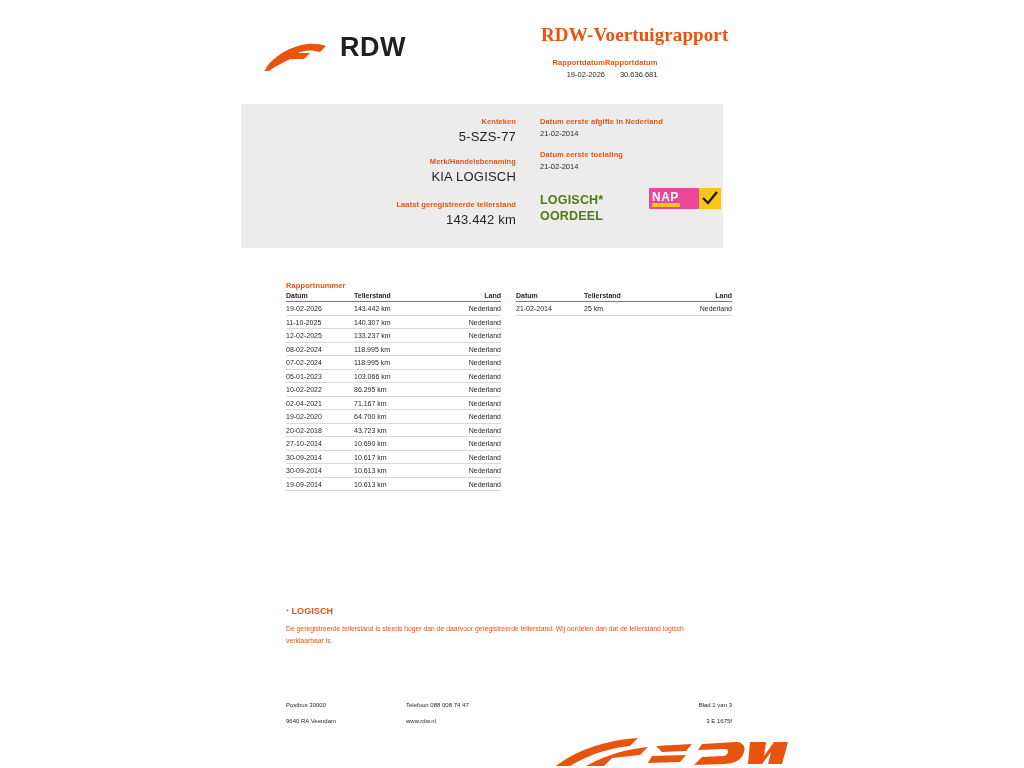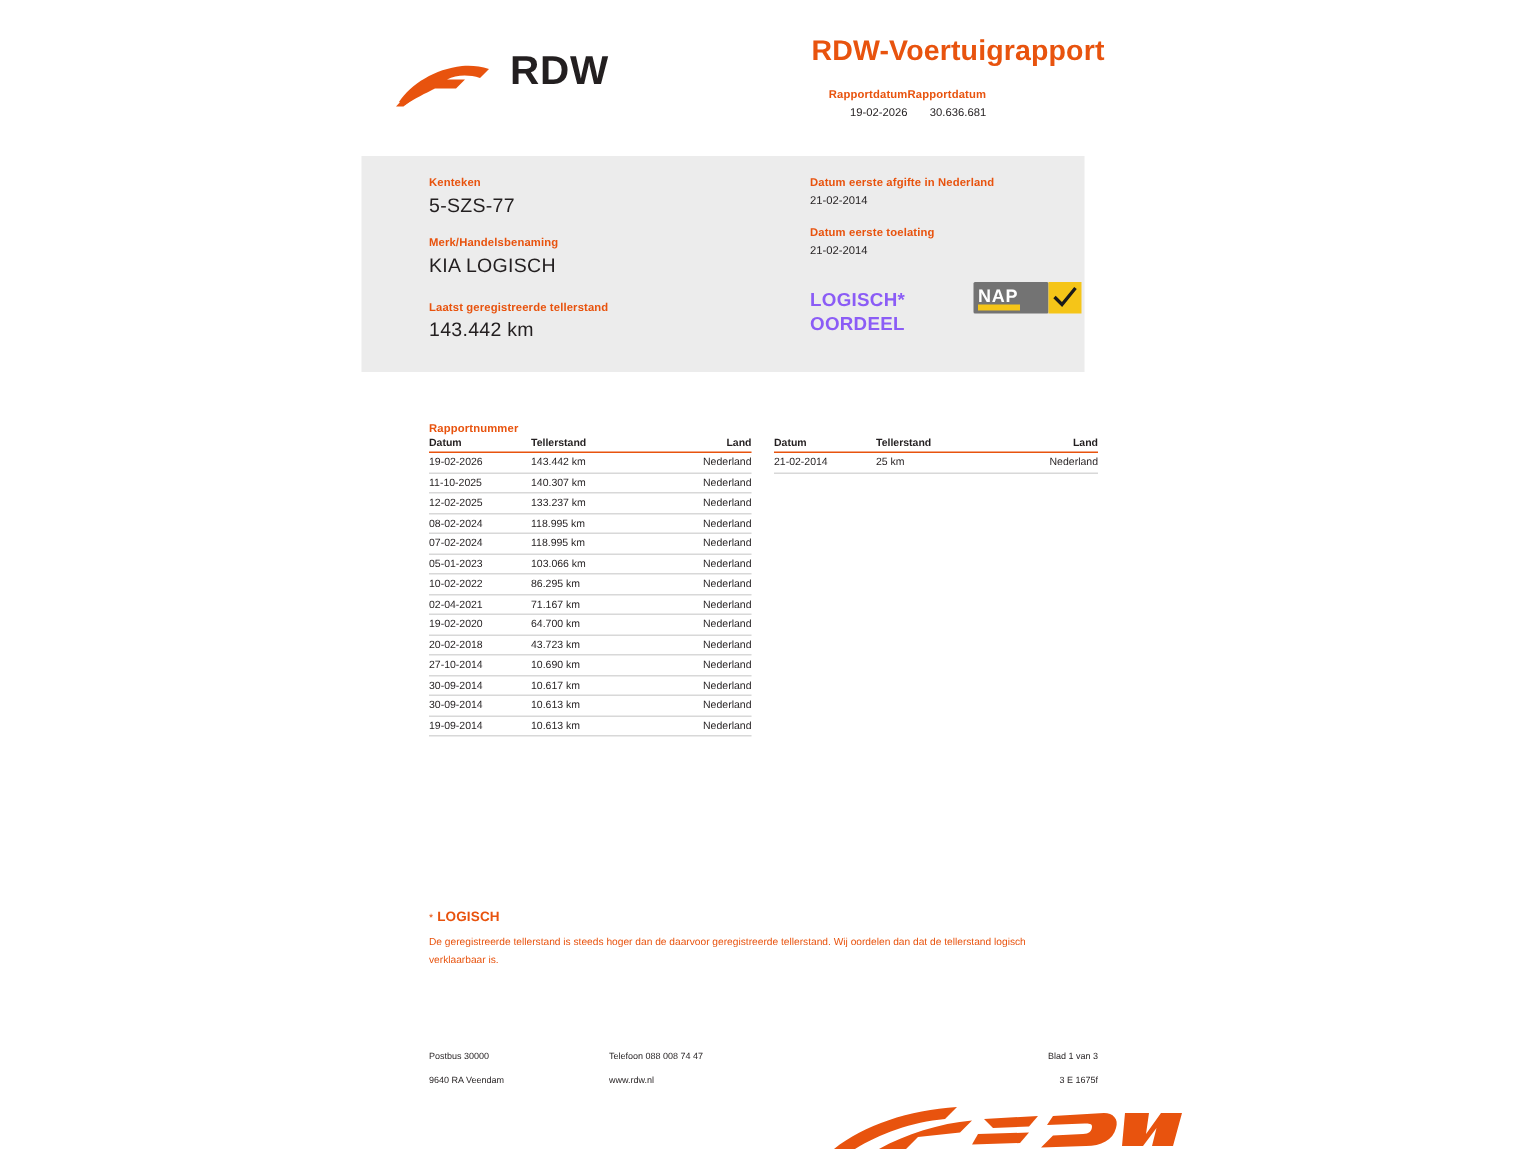--- a/index.html
+++ b/index.html
@@ -49,20 +49,21 @@
   }
 
   .report-title {
     position: absolute;
     left: 541px;
     top: 24px;
     font-size: 19px;
     font-weight: bold;
     color: #e8530e;
     letter-spacing: 0.1px;
+    font-family: Liberation Serif, serif;
   }
   .meta-row {
     position: absolute;
     left: 541px;
     top: 58px;
     width: 320px;
   }
   .meta-col {
     display: inline-block;
     vertical-align: top;
@@ -86,21 +87,21 @@
 
   
   .panel {
     position: absolute;
     left: 241px;
     top: 104px;
     width: 482px;
     height: 144px;
     background: #ececec;
   }
-  .panel-left { position: absolute; left: 45px; top: 13px; width: 230px; }
+  .panel-left { position: absolute; left: 45px; top: 13px; width: 230px; text-align: right; }
   .panel-right { position: absolute; left: 299px; top: 13px; width: 185px; }
 
   .f-label {
     font-size: 7.5px;
     font-weight: bold;
     color: #e8530e;
     letter-spacing: 0.1px;
     line-height: 1.2;
   }
   .f-value-lg {
@@ -115,31 +116,31 @@
     color: #231f20;
     margin-top: 3px;
     margin-bottom: 12px;
   }
   .verdict {
     position: absolute;
     left: 299px;
     top: 89px;
     font-size: 12.5px;
     font-weight: bold;
-    color: #8b5cf6;
+    color: #4d7c0f;
     line-height: 1.25;
     letter-spacing: 0.2px;
   }
   .nap-badge {
     position: absolute;
     left: 408px;
     top: 84px;
     width: 50px;
     height: 21px;
-    background: #737373;
+    background: #ec4899;
     border-radius: 1px;
   }
   .nap-badge .nap-text {
     position: absolute;
     left: 3px;
     top: 3px;
     font-size: 12px;
     font-weight: bold;
     color: #ffffff;
     letter-spacing: 0.5px;

